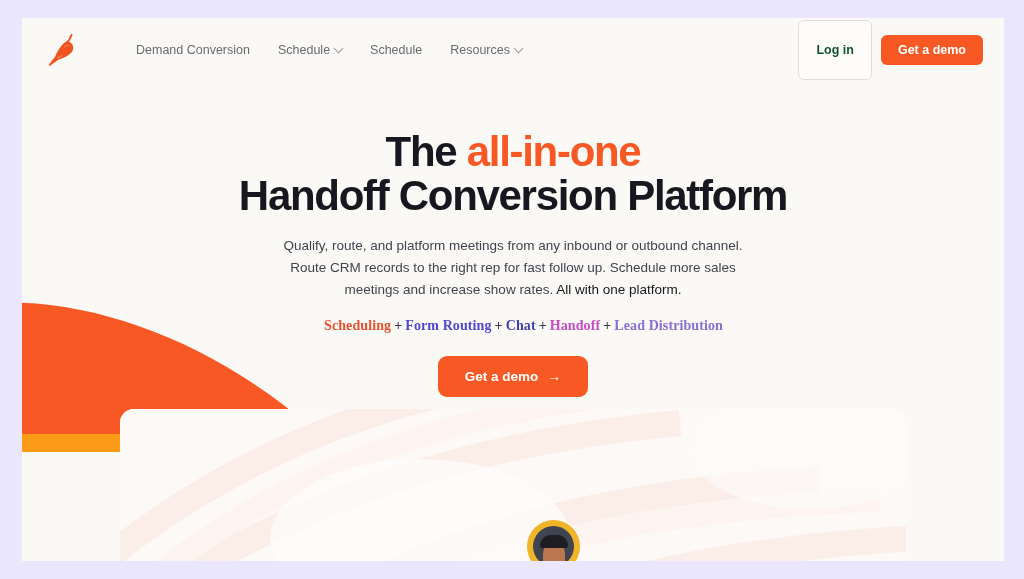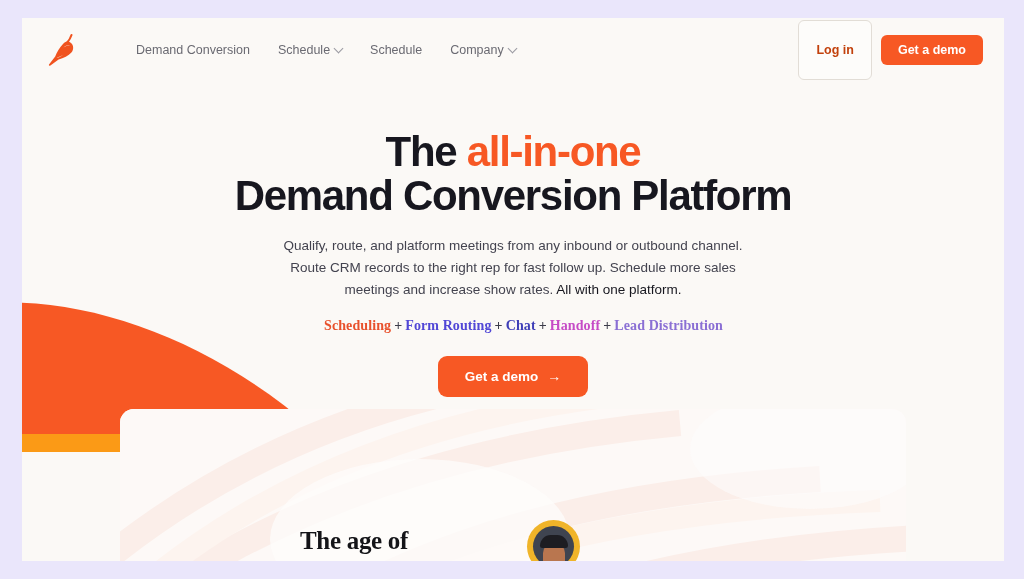--- a/index.html
+++ b/index.html
@@ -50,21 +50,21 @@
     border-right:1.3px solid #9a9aa2; border-bottom:1.3px solid #9a9aa2;
     transform:translateY(-2px) rotate(45deg);
   }
 
   #nav-actions {
     position:absolute; right:21px; top:0; height:64px;
     display:flex; align-items:center; gap:9px;
   }
   #login-btn {
     background:#fdfcfa; border:1px solid #e2ddd6; border-radius:6px;
-    padding:22px 17px; font-size:12.5px; font-weight:bold; color:#c2410c;
+    padding:22px 17px; font-size:12.5px; font-weight:bold; color:#14532d;
     cursor:pointer;
   }
   #demo-btn-nav {
     background:#f75824; border:none; border-radius:6px;
     padding:8px 17px; font-size:12.5px; font-weight:bold; color:#ffffff;
     cursor:pointer;
   }
 
   
   #hero { position:absolute; left:0; top:64px; width:982px; }
@@ -166,36 +166,36 @@
           <span>Demand Conversion</span>
         </div>
         <div class="nav-item">
           <span>Schedule</span>
           <i class="chev"></i>
         </div>
         <div class="nav-item">
           <span>Schedule</span>
         </div>
         <div class="nav-item">
-          <span>Company</span>
+          <span>Resources</span>
           <i class="chev"></i>
         </div>
       </div>
 
       <div id="nav-actions">
         <button id="login-btn">Log in</button>
         <button id="demo-btn-nav">Get a demo</button>
       </div>
     </nav>
 
     <section id="hero">
 
       <h1 id="headline">
         <span>The </span><span class="hl-accent">all-in-one</span>
-        <span id="headline-l2">Demand Conversion Platform</span>
+        <span id="headline-l2">Handoff Conversion Platform</span>
       </h1>
 
       <p id="subhead">
         <span>Qualify, route, and platform meetings from any inbound or outbound channel.</span>
         <span>Route CRM records to the right rep for fast follow up. Schedule more sales</span>
         <span>meetings and increase show rates. </span><b>All with one platform.</b>
       </p>
 
       <div id="feature-line">
         <span style="color: rgb(232, 81, 44);">Scheduling</span><span class="feat-plus">+</span><span style="color: rgb(81, 71, 214);">Form Routing</span><span class="feat-plus">+</span><span style="color: rgb(63, 63, 184);">Chat</span><span class="feat-plus">+</span><span style="color: rgb(198, 75, 198);">Handoff</span><span class="feat-plus">+</span><span style="color: rgb(138, 111, 212);">Lead Distribution</span>
@@ -224,21 +224,20 @@
           <path d="M180 330 C340 200 540 140 820 128"></path>
         </g>
         <g fill="none" stroke="#fdf4ef" stroke-width="22">
           <path d="M-20 215 C120 80 300 6 520 -16"></path>
           <path d="M110 285 C270 160 470 102 760 92"></path>
         </g>
         <ellipse cx="300" cy="130" rx="150" ry="80" fill="#fefcfb" opacity=".75"></ellipse>
         <ellipse cx="690" cy="40" rx="120" ry="60" fill="#fefcfb" opacity=".6"></ellipse>
       </svg>
 
-      <div id="card-heading">The age of</div>
 
       <div id="avatar" style="background: rgb(240, 180, 41);">
         <div id="avatar-inner">
           <div id="avatar-face"></div>
           <div id="avatar-hair"></div>
         </div>
       </div>
     </div>
 
   </div>

